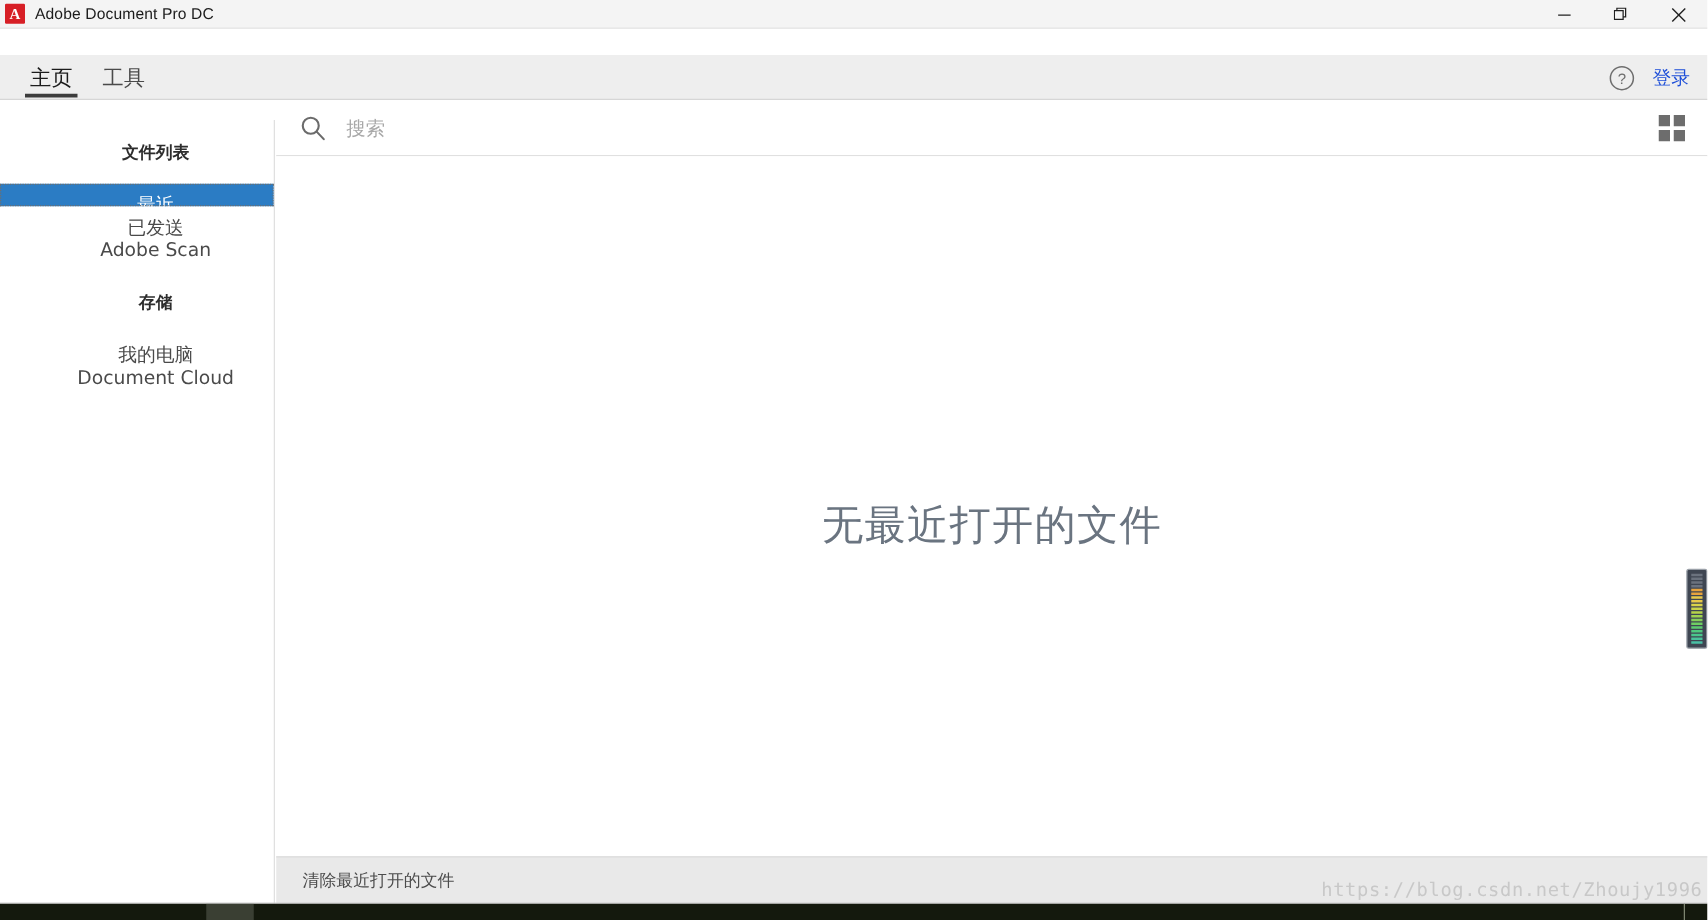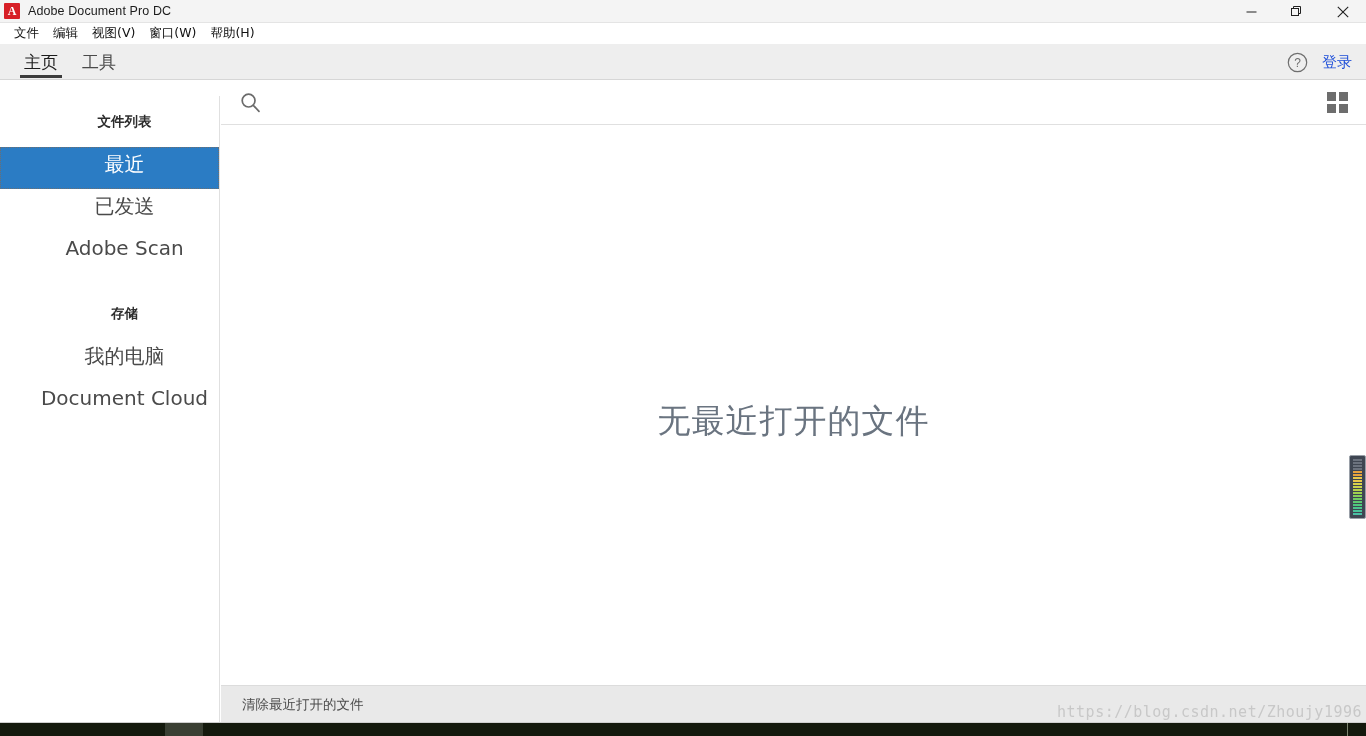--- a/index.html
+++ b/index.html
@@ -157,24 +157,24 @@
     text-align: center;
   }
   .side-section-title {
     font-size: 13.5px;
     font-weight: bold;
     color: #2d2d2d;
     padding: 0 0 0 30px;
     font-family: "DejaVu Sans", "Liberation Sans", sans-serif;
   }
   .side-item {
-    height: 42px;
+    height: 18px;
     line-height: 34px;
     padding-left: 30px;
-    font-size: 20px;
+    font-size: 15px;
     color: #4a4a4a;
     font-family: "DejaVu Sans", "Liberation Sans", sans-serif;
     box-sizing: border-box;
     white-space: nowrap;
   }
   .side-item.selected {
     background: #2b7cc4;
     color: #ffffff;
     outline: 1px dotted #6f6f6f;
     outline-offset: -1px;
@@ -358,27 +358,20 @@
       </div>
       <div class="win-btn">
         <svg width="12" height="12" viewBox="0 0 12 12">
           <line x1="0.8" y1="0.8" x2="11.2" y2="11.2" stroke="#202020" stroke-width="1.1"></line>
           <line x1="11.2" y1="0.8" x2="0.8" y2="11.2" stroke="#202020" stroke-width="1.1"></line>
         </svg>
       </div>
     </div>
   </div>
 
-  <div class="menubar">
-    <div class="menu-item">文件</div>
-    <div class="menu-item">编辑</div>
-    <div class="menu-item">视图(V)</div>
-    <div class="menu-item">窗口(W)</div>
-    <div class="menu-item">帮助(H)</div>
-  </div>
 
   <div class="tabbar">
     <div class="tabs">
       <div class="tab active">主页</div>
       <div class="tab">工具</div>
     </div>
     <div class="tabbar-right">
       <div class="help-icon">
         <svg width="21" height="21" viewBox="0 0 21 21">
           <circle cx="10.5" cy="10.5" r="9.2" fill="none" stroke="#6e6e6e" stroke-width="1.2"></circle>
@@ -405,20 +398,21 @@
 
   <div class="content">
 
     <div class="searchbar">
       <div class="search-icon">
         <svg width="21" height="21" viewBox="0 0 21 21">
           <circle cx="8.6" cy="8.6" r="6.4" fill="none" stroke="#6b6b6b" stroke-width="1.7"></circle>
           <line x1="13.3" y1="13.3" x2="19" y2="19.3" stroke="#6b6b6b" stroke-width="1.7" stroke-linecap="round"></line>
         </svg>
       </div>
+      <input class="search-input" type="text" placeholder="搜索" style="">
       <div class="grid-toggle">
         <i></i>
           <i></i>
           <i></i>
           <i></i>
       </div>
     </div>
 
     <div class="empty-area">
       <div class="empty-text">无最近打开的文件</div>

